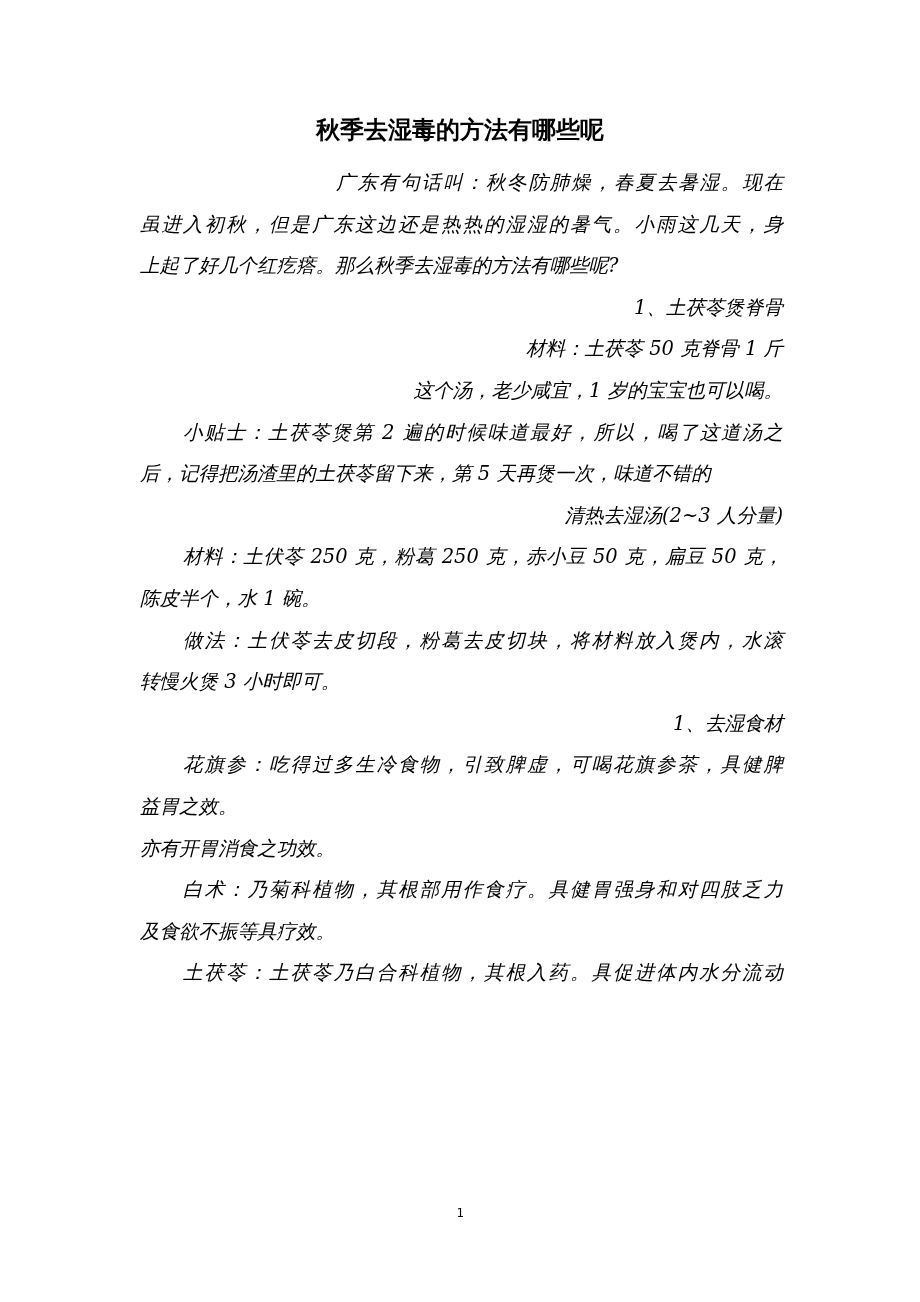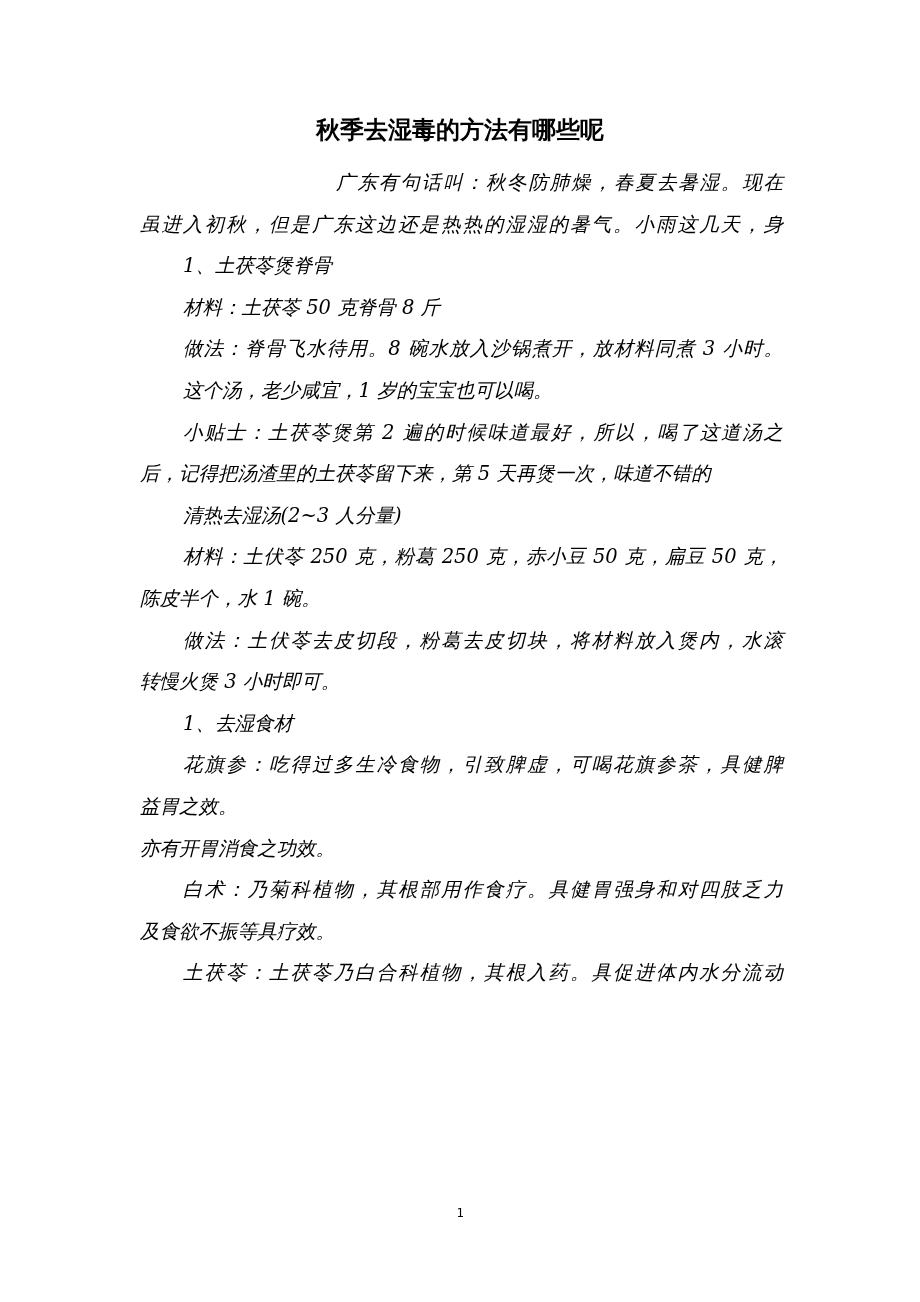--- a/index.html
+++ b/index.html
@@ -4,36 +4,36 @@
 <style>
   html, body { margin: 0; padding: 0; background: #ffffff; }
   body { width: 920px; height: 1302px; position: relative; overflow: hidden;
          font-family: "DejaVu Serif", "Liberation Serif", serif; color: #000; }
   .page { position: absolute; left: 0; top: 0; width: 920px; height: 1302px; background: #fff; }
   .title { position: absolute; left: 0; width: 920px; top: 110px; text-align: center;
            font-family: "DejaVu Sans", "Liberation Sans", sans-serif; font-weight: bold; font-size: 24px; line-height: 40px; }
   .body { position: absolute; left: 140px; top: 162px; width: 643px; font-style: italic; }
   .line { height: 41.6px; line-height: 41.6px; font-size: 19.5px; white-space: nowrap; }
   .line.justify { text-align: justify; text-align-last: justify; }
-  .ind1 { padding-left: 43px; }
+  .ind1 { padding-left: 43px; text-align: right; }
   .ind-big { padding-left: 196px; }
   .page-number { position: absolute; top: 1206px; left: 0; width: 920px; text-align: center;
                  font-size: 12px; font-family: "DejaVu Sans Mono", monospace; }
 </style>
 </head>
 <body>
 
 <div class="page">
   <div class="title">秋季去湿毒的方法有哪些呢</div>
   <div class="body" id="doc-body">
       <div class="line justify ind-big">广东有句话叫：秋冬防肺燥，春夏去暑湿。现在</div>
       <div class="line justify">虽进入初秋，但是广东这边还是热热的湿湿的暑气。小雨这几天，身</div>
+      <div class="line">上起了好几个红疙瘩。那么秋季去湿毒的方法有哪些呢?</div>
       <div class="line ind1">1、土茯苓煲脊骨</div>
-      <div class="line ind1">材料：土茯苓 50 克脊骨 8 斤</div>
-      <div class="line justify ind1">做法：脊骨飞水待用。8 碗水放入沙锅煮开，放材料同煮 3 小时。</div>
+      <div class="line ind1">材料：土茯苓 50 克脊骨 1 斤</div>
       <div class="line ind1">这个汤，老少咸宜，1 岁的宝宝也可以喝。</div>
       <div class="line justify ind1">小贴士：土茯苓煲第 2 遍的时候味道最好，所以，喝了这道汤之</div>
       <div class="line">后，记得把汤渣里的土茯苓留下来，第 5 天再煲一次，味道不错的</div>
       <div class="line ind1">清热去湿汤(2~3 人分量)</div>
       <div class="line justify ind1">材料：土伏苓 250 克，粉葛 250 克，赤小豆 50 克，扁豆 50 克，</div>
       <div class="line">陈皮半个，水 1 碗。</div>
       <div class="line justify ind1">做法：土伏苓去皮切段，粉葛去皮切块，将材料放入煲内，水滚</div>
       <div class="line">转慢火煲 3 小时即可。</div>
       <div class="line ind1">1、去湿食材</div>
       <div class="line justify ind1">花旗参：吃得过多生冷食物，引致脾虚，可喝花旗参茶，具健脾</div>

